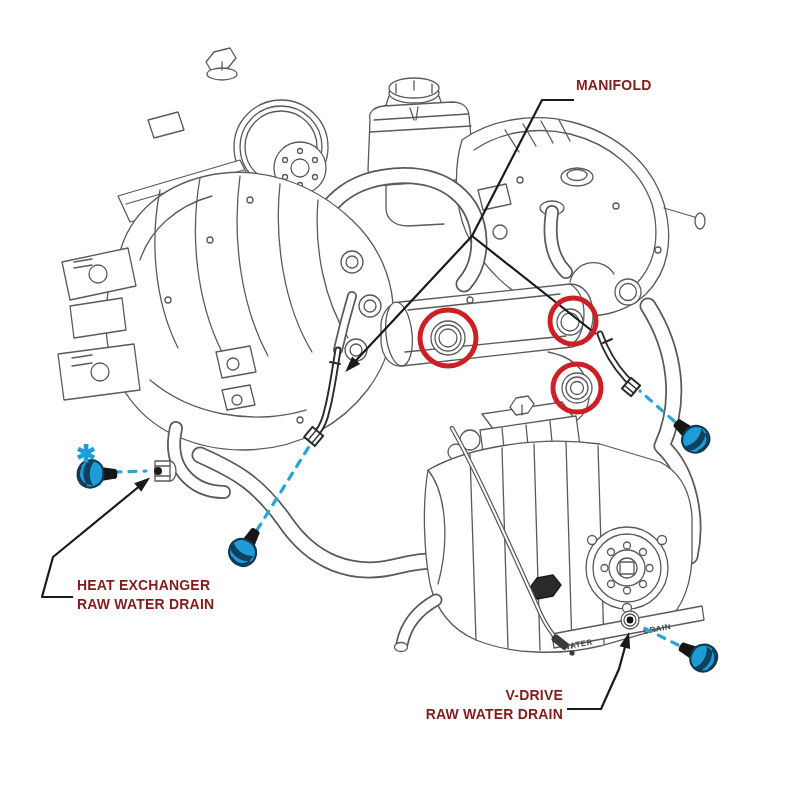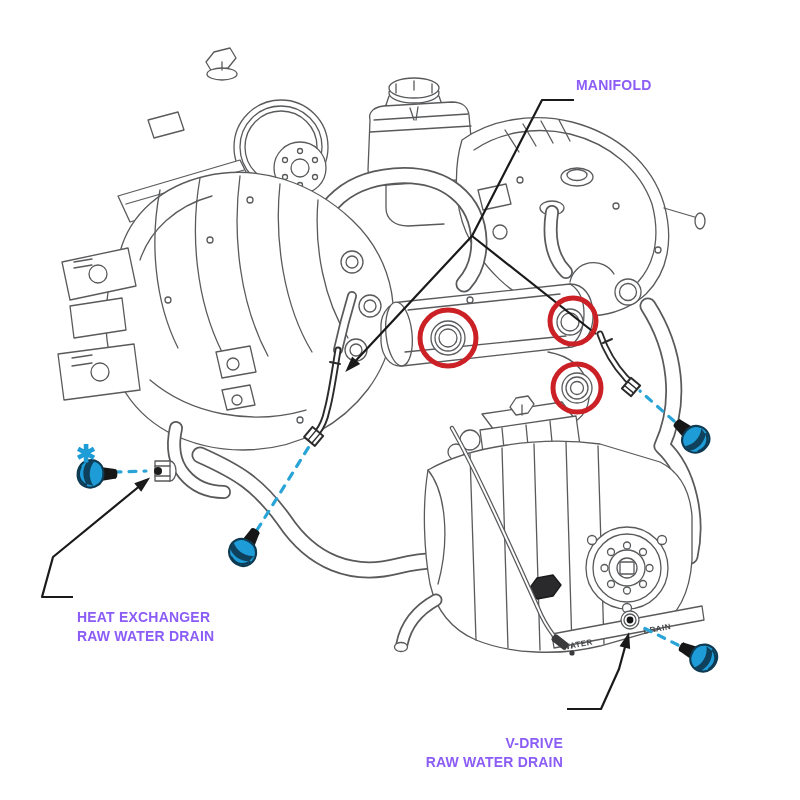--- a/index.html
+++ b/index.html
@@ -1,21 +1,21 @@
 <!DOCTYPE html>
 <html><head>
 <meta charset="utf-8">
 <style>
   html,body{margin:0;padding:0;background:#ffffff;}
   .stage{position:relative;width:800px;height:800px;background:#ffffff;overflow:hidden;
          font-family:"Liberation Sans",sans-serif;}
   .stage svg{position:absolute;left:0;top:0;}
-  .callout{position:absolute;font-size:14px;font-weight:bold;color:#8b5cf6;
+  .callout{position:absolute;font-size:14px;font-weight:bold;color:#7f1d1d;
            letter-spacing:0.2px;line-height:19px;white-space:nowrap;}
-  .callout.right{text-align:right;margin-top:48px;}
+  .callout.right{text-align:right;}
   .asterisk{position:absolute;font-size:24px;font-weight:bold;color:#1e9cd6;line-height:24px;}
 </style>
 </head>
 <body>
 
 <div class="stage">
 
 <svg width="800" height="800" viewBox="0 0 800 800">
 
   <g id="engine-art" stroke="#595a5c" stroke-width="1.3" fill="none" stroke-linejoin="round" stroke-linecap="round">
@@ -276,21 +276,21 @@
           <path d="M7 -3 C6 -12 -2 -17 -10 -15 C-19 -13 -23 -4 -21 5 C-19 13 -10 17 -2 14 C5 11 8 5 7 -3 Z" fill="#1e9cd8" stroke="#0e3a52" stroke-width="2.4" stroke-linejoin="round"></path>
           <path d="M-18 -8 C-22 0 -20 8 -12 12" fill="none" stroke="#0e3a52" stroke-width="2.2" stroke-linecap="round"></path>
           <path d="M-10 -15 C-16 -8 -17 2 -12 11 L-4 13 C-10 4 -9 -7 -3 -14 Z" fill="#0e3a52" opacity="0.92"></path>
         </g>
       </g>
 </svg>
 
   <div class="callout" style="left:576px;top:76px;">
     <div>MANIFOLD</div>
   </div>
-  <div class="callout" style="left:77px;top:576px;margin-top:32px;">
+  <div class="callout" style="left:77px;top:576px;">
     <div>HEAT EXCHANGER</div>
     <div>RAW WATER DRAIN</div>
   </div>
   <div class="callout right" style="right:237px;top:686px;">
     <div>V-DRIVE</div>
     <div>RAW WATER DRAIN</div>
   </div>
 
   <div class="asterisk" style="left:76px;top:442px;">✱</div>
 </div>

